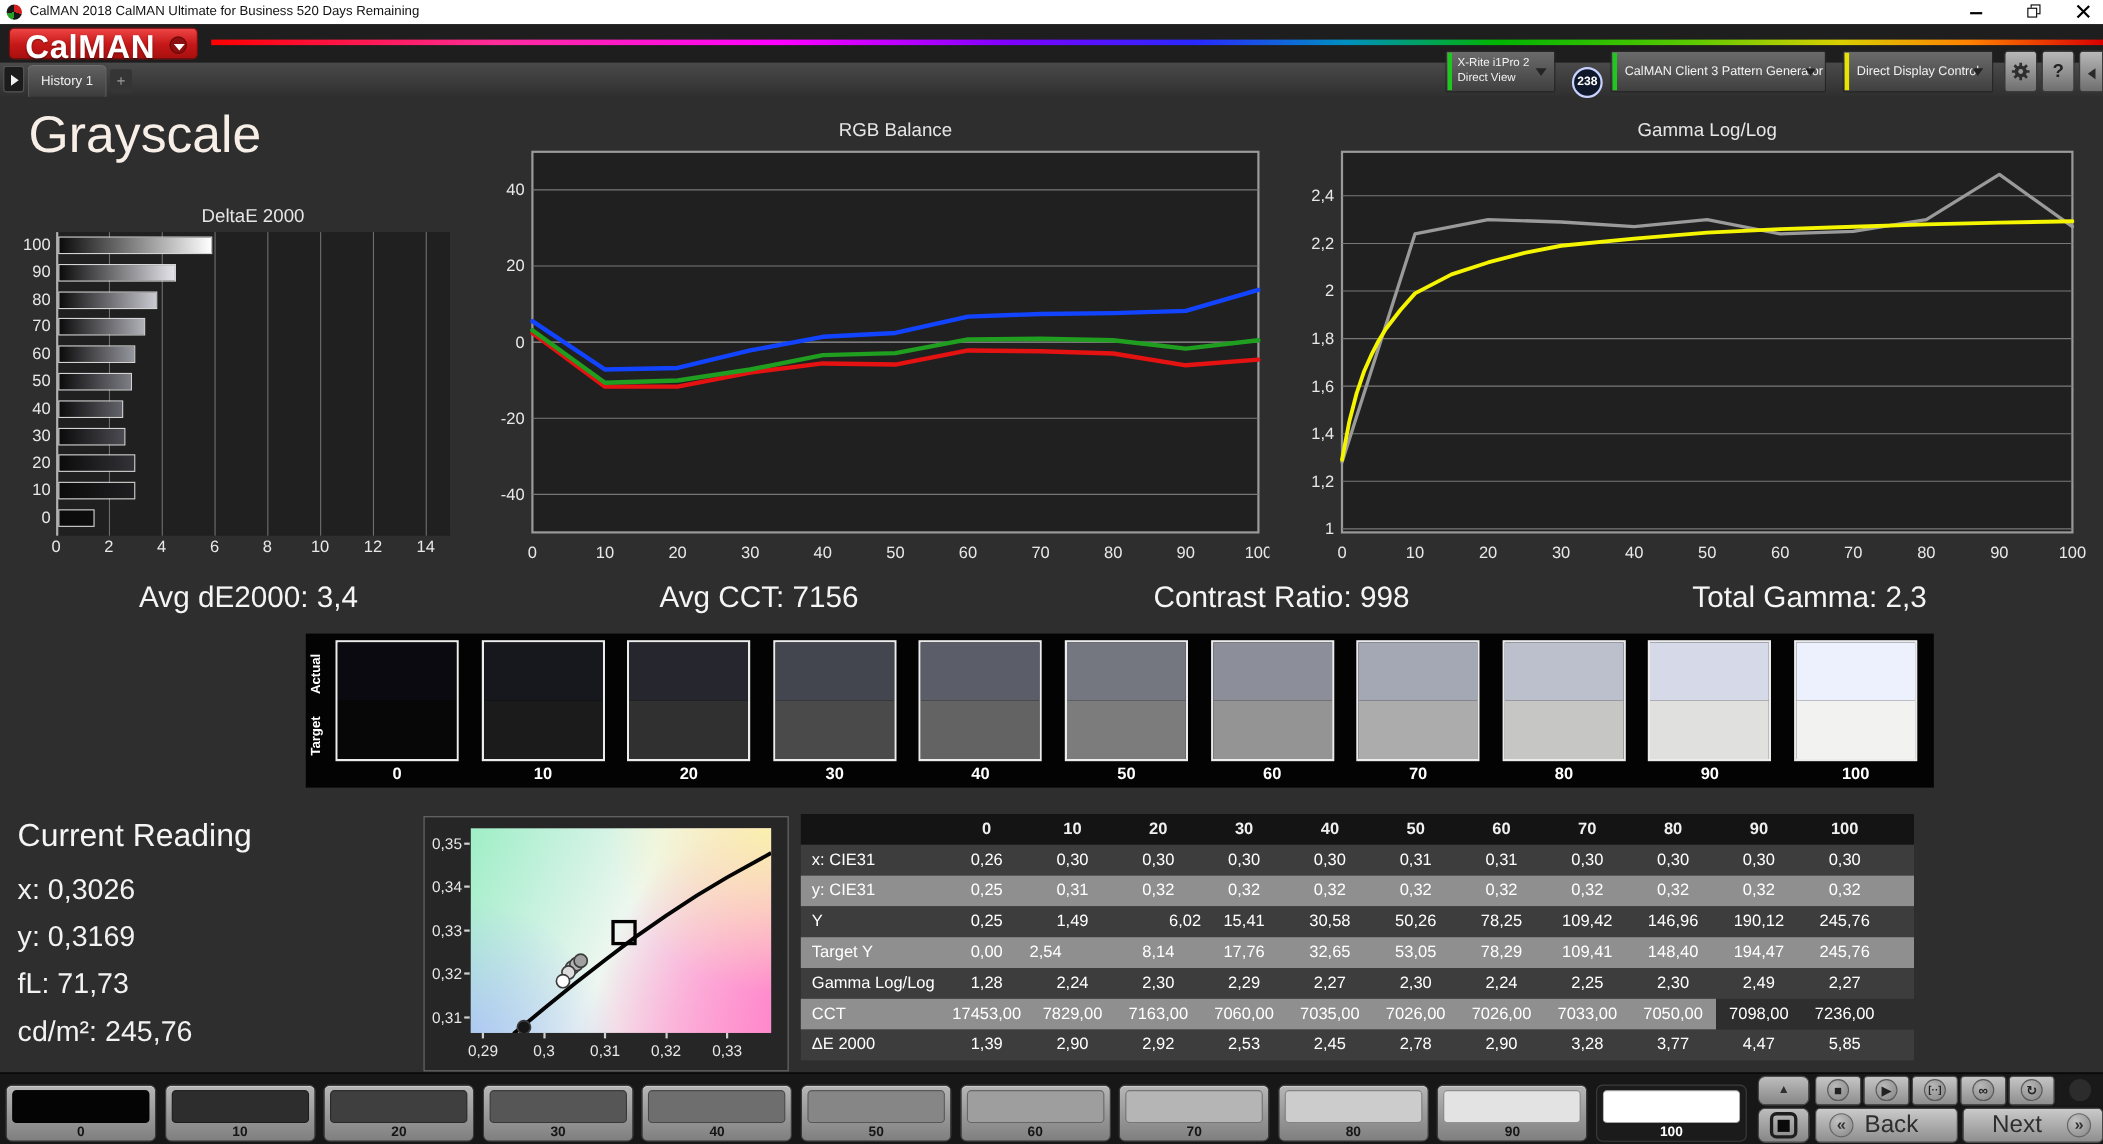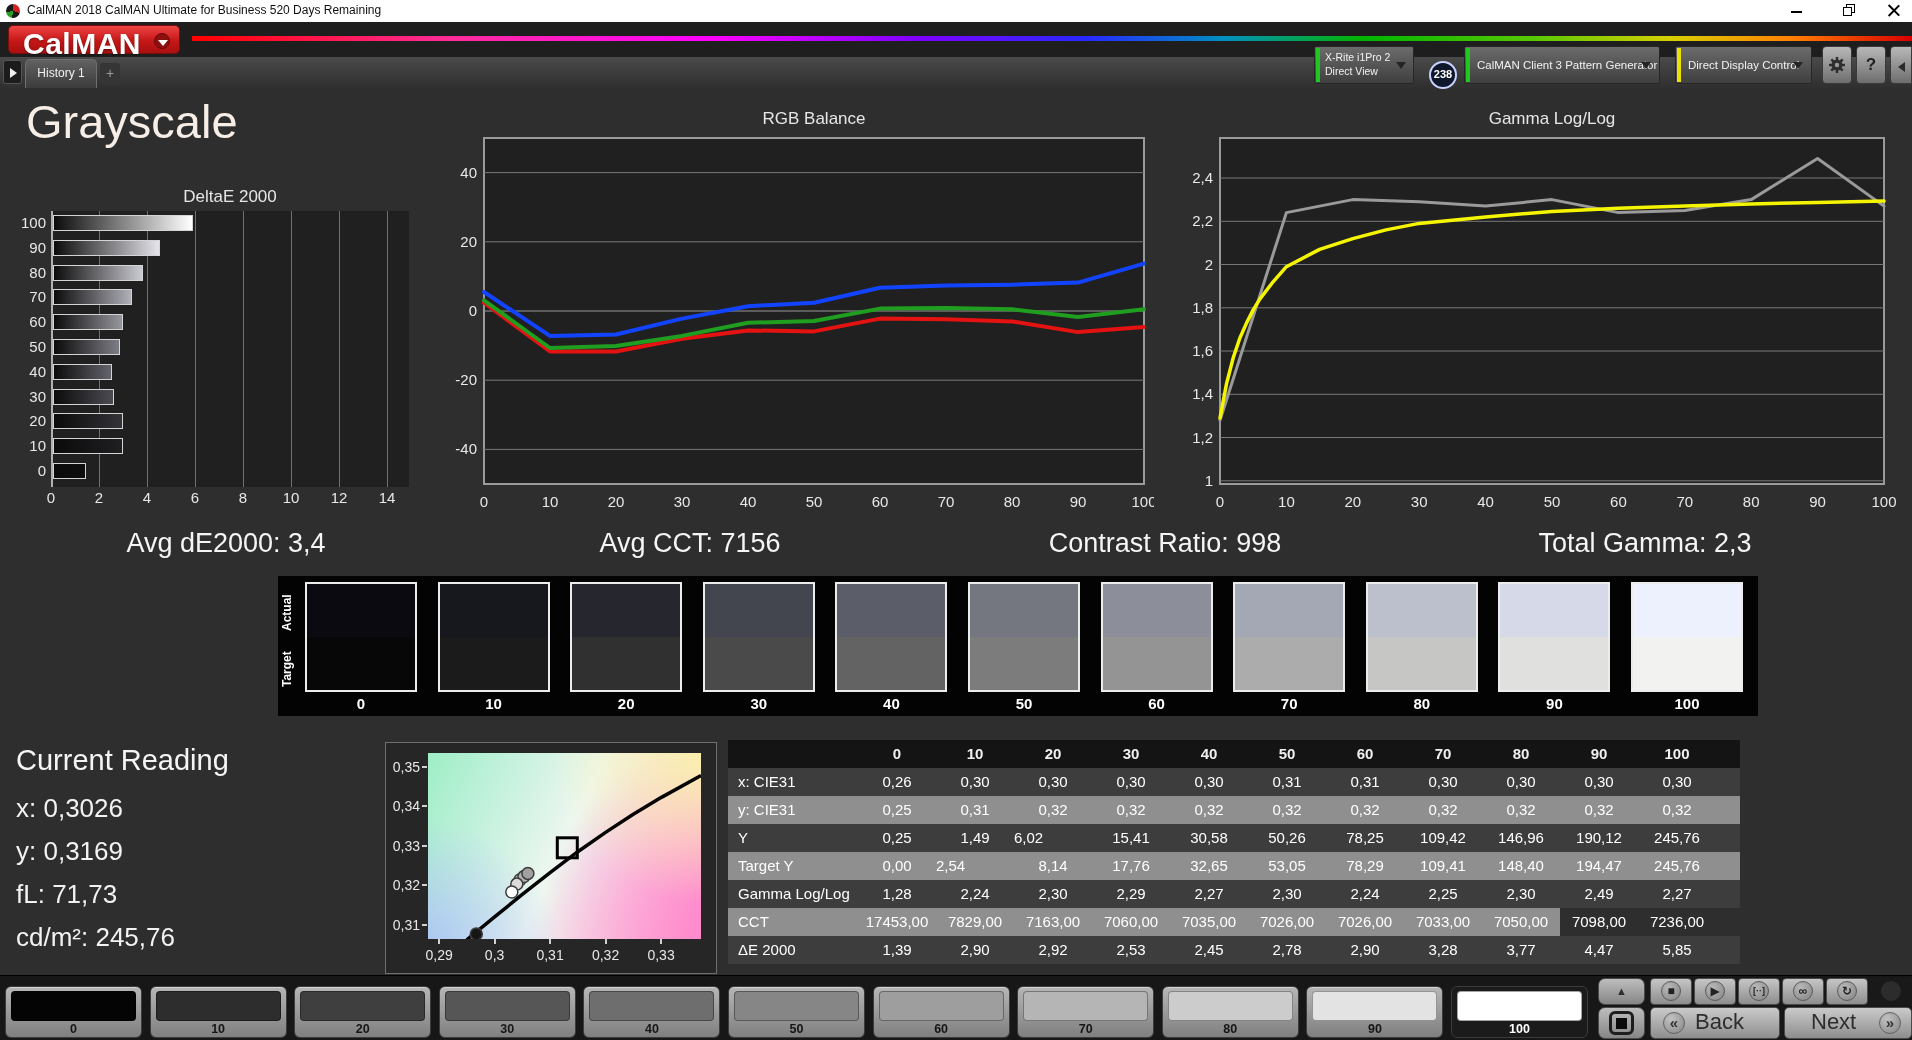--- a/index.html
+++ b/index.html
@@ -405,21 +405,21 @@
         <div style="position: absolute; left: 598px; top: 0px; width: 78px; height: 28px; line-height: 28px; text-align: center; font-size: 15px; color: rgb(255, 255, 255);">0,32</div>
         <div style="position: absolute; left: 676px; top: 0px; width: 78px; height: 28px; line-height: 28px; text-align: center; font-size: 15px; color: rgb(255, 255, 255);">0,32</div>
         <div style="position: absolute; left: 754px; top: 0px; width: 78px; height: 28px; line-height: 28px; text-align: center; font-size: 15px; color: rgb(255, 255, 255);">0,32</div>
         <div style="position: absolute; left: 832px; top: 0px; width: 78px; height: 28px; line-height: 28px; text-align: center; font-size: 15px; color: rgb(255, 255, 255);">0,32</div>
         <div style="position: absolute; left: 910px; top: 0px; width: 78px; height: 28px; line-height: 28px; text-align: center; font-size: 15px; color: rgb(255, 255, 255);">0,32</div>
       </div>
       <div style="position: absolute; left: 0px; top: 84px; width: 1012px; height: 28px; background: rgb(61, 61, 61);">
         <div style="position: absolute; left: 10px; top: 0px; width: 120px; height: 28px; line-height: 28px; font-size: 15px; color: rgb(255, 255, 255); white-space: nowrap;">Y</div>
         <div style="position: absolute; left: 130px; top: 0px; width: 78px; height: 28px; line-height: 28px; text-align: center; font-size: 15px; color: rgb(255, 255, 255);">0,25</div>
         <div style="position: absolute; left: 208px; top: 0px; width: 78px; height: 28px; line-height: 28px; text-align: center; font-size: 15px; color: rgb(255, 255, 255);">1,49</div>
-        <div style="position: absolute; left: 286px; top: 0px; width: 78px; height: 28px; line-height: 28px; text-align: left; font-size: 15px; color: rgb(255, 255, 255);">6,02</div>
+        <div style="position: absolute; left: 286px; top: 0px; width: 78px; height: 28px; line-height: 28px; text-align: right; font-size: 15px; color: rgb(255, 255, 255);">6,02</div>
         <div style="position: absolute; left: 364px; top: 0px; width: 78px; height: 28px; line-height: 28px; text-align: center; font-size: 15px; color: rgb(255, 255, 255);">15,41</div>
         <div style="position: absolute; left: 442px; top: 0px; width: 78px; height: 40px; line-height: 28px; text-align: center; font-size: 15px; color: rgb(255, 255, 255);">30,58</div>
         <div style="position: absolute; left: 520px; top: 0px; width: 78px; height: 28px; line-height: 28px; text-align: center; font-size: 15px; color: rgb(255, 255, 255);">50,26</div>
         <div style="position: absolute; left: 598px; top: 0px; width: 78px; height: 28px; line-height: 28px; text-align: center; font-size: 15px; color: rgb(255, 255, 255);">78,25</div>
         <div style="position: absolute; left: 676px; top: 0px; width: 78px; height: 28px; line-height: 28px; text-align: center; font-size: 15px; color: rgb(255, 255, 255);">109,42</div>
         <div style="position: absolute; left: 754px; top: 0px; width: 78px; height: 28px; line-height: 28px; text-align: center; font-size: 15px; color: rgb(255, 255, 255);">146,96</div>
         <div style="position: absolute; left: 832px; top: 0px; width: 78px; height: 28px; line-height: 28px; text-align: center; font-size: 15px; color: rgb(255, 255, 255);">190,12</div>
         <div style="position: absolute; left: 910px; top: 0px; width: 78px; height: 28px; line-height: 28px; text-align: center; font-size: 15px; color: rgb(255, 255, 255);">245,76</div>
       </div>
       <div style="position: absolute; left: 0px; top: 112px; width: 1012px; height: 28px; background: rgb(143, 143, 143);">

